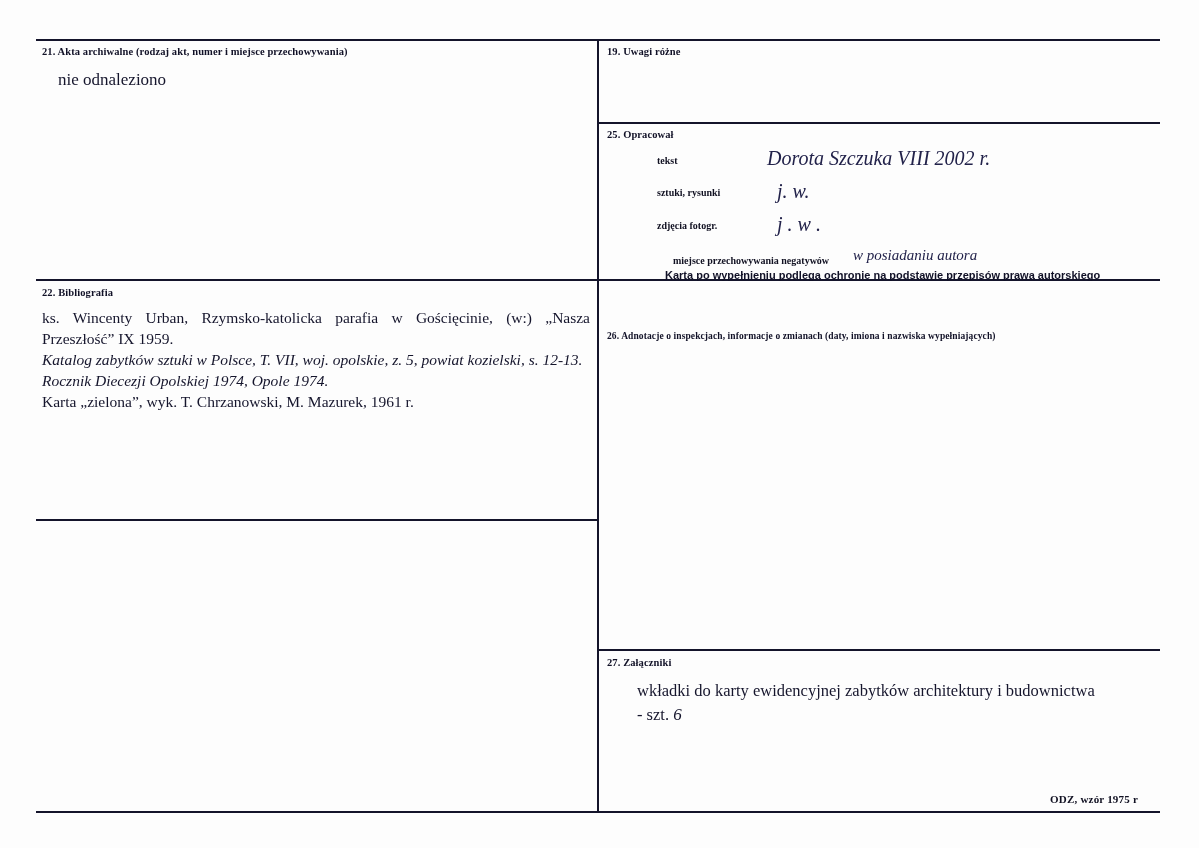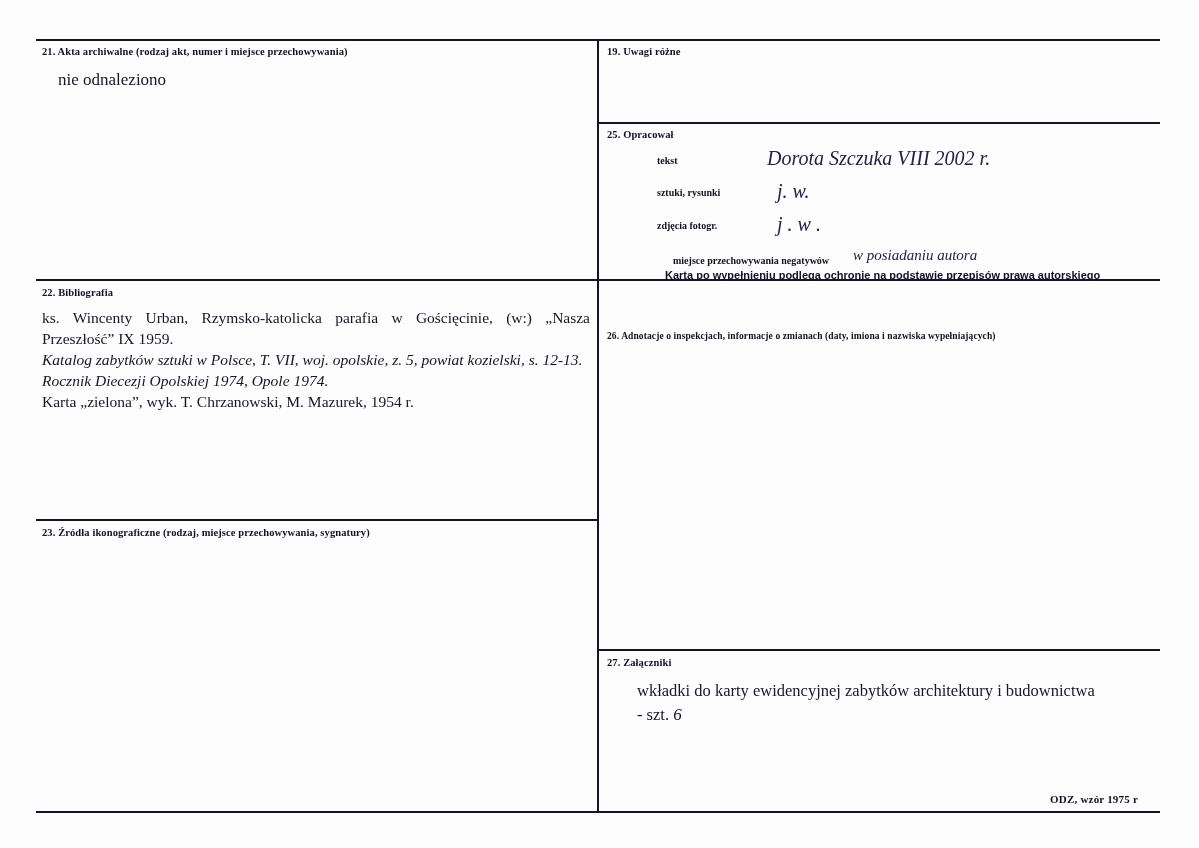--- a/index.html
+++ b/index.html
@@ -180,29 +180,25 @@
         <p>
           <span>ks. Wincenty Urban, Rzymsko-katolicka parafia w Gościęcinie, (w:) „Nasza Przeszłość” IX 1959.</span>
         </p>
         <p>
           <span class="italic">Katalog zabytków sztuki w Polsce, T. VII, woj. opolskie, z. 5, powiat kozielski, s. 12-13.</span>
         </p>
         <p>
           <span class="italic">Rocznik Diecezji Opolskiej 1974, Opole 1974.</span>
         </p>
         <p>
-          <span>Karta „zielona”, wyk. T. Chrzanowski, M. Mazurek, 1954 r.</span>
+          <span>Karta „zielona”, wyk. T. Chrzanowski, M. Mazurek, 1961 r.</span>
         </p>
       </div>
     </div>
 
-    <div class="cell" id="cell23">
-      <div class="lbl">23. Źródła ikonograficzne (rodzaj, miejsce przechowywania, sygnatury)</div>
-      <div class="body-txt" style="position:absolute; left:22px; top:30px;"></div>
-    </div>
 
     <div class="cell" id="cell24">
       <div class="lbl">19. Uwagi różne</div>
       <div class="body-txt" style="position:absolute; left:26px; top:30px;"></div>
     </div>
 
     <div class="cell" id="cell25">
       <div class="lbl">25. Opracował</div>
 
       <div class="rowlbl" style="left:58px; top:33px;">tekst</div>

